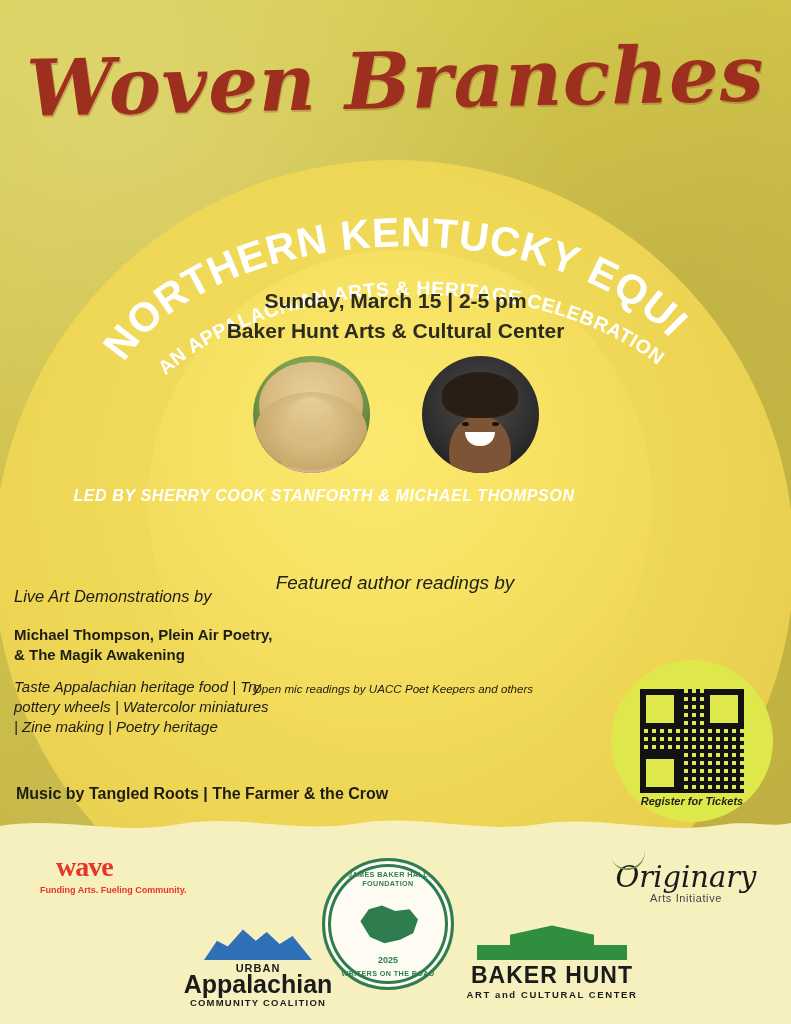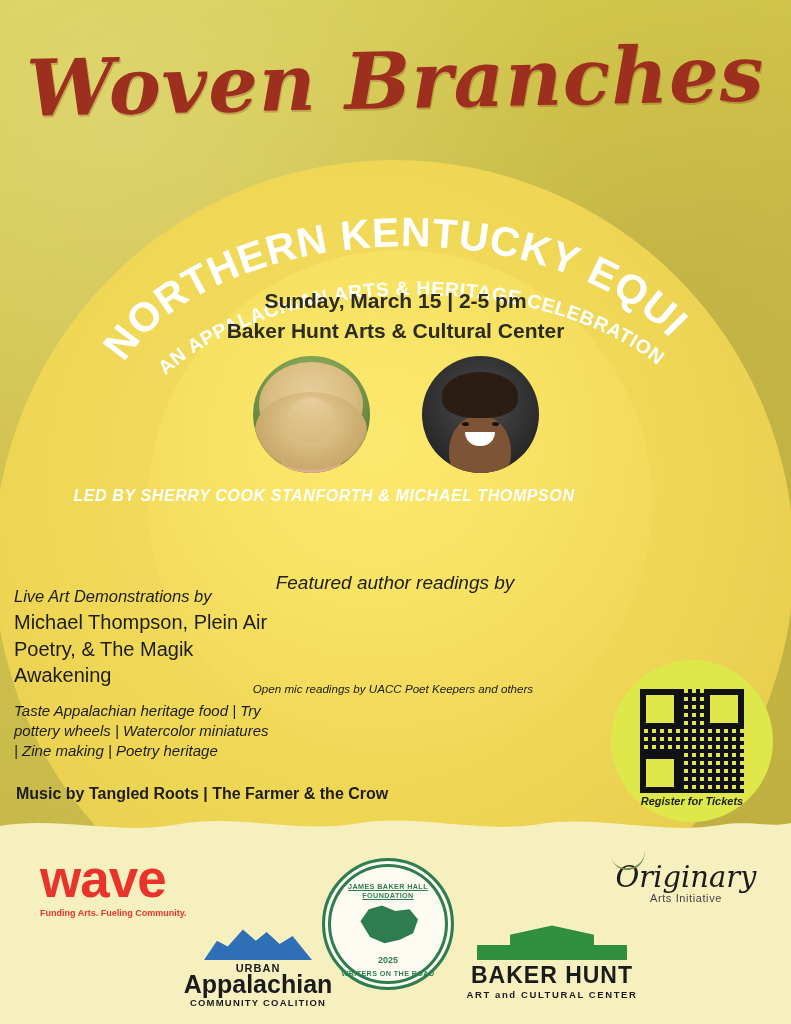--- a/index.html
+++ b/index.html
@@ -203,23 +203,23 @@
     top: 586px;
     width: 260px;
     color: #1d1d16;
   }
   .left-col .l1 {
     font-size: 16.5px;
     font-style: italic;
     line-height: 1.3;
   }
   .left-col .l2 {
-    margin-top: 2px;
-    font-size: 20px;
-    font-weight: normal;
+    margin-top: 18px;
+    font-size: 15px;
+    font-weight: bold;
     line-height: 1.32;
   }
   .left-col .l3 {
     margin-top: 12px;
     font-size: 15px;
     font-style: italic;
     line-height: 1.34;
   }
   .music {
     position: absolute;
@@ -302,27 +302,28 @@
   }
   .aw-arts {
     font-family: "DejaVu Sans", sans-serif;
     font-weight: bold;
     font-size: 40px;
     color: #e8342a;
     line-height: 0.95;
     letter-spacing: -1px;
   }
   .aw-wave {
-    font-family: Liberation Sans, sans-serif;
-    font-weight: bold;
-    font-size: 53px;
+    font-family: Liberation Serif, serif;
+    font-weight: bold;
+    font-size: 28px;
     color: #e8342a;
     line-height: 0.95;
     letter-spacing: -1px;
     margin-top: -2px;
+    margin-left: 16px;
   }
   .aw-tag {
     margin-top: 4px;
     font-size: 9px;
     font-weight: bold;
     color: #e8342a;
   }
   .uacc {
     position: absolute; left: 178px; top: 88px; width: 160px; text-align: center;
   }
@@ -349,21 +350,21 @@
     clip-path: polygon(4% 44%, 18% 18%, 40% 10%, 62% 22%, 86% 18%, 100% 40%, 92% 70%, 70% 84%, 44% 92%, 20% 78%);
   }
   .jbh-year {
     position: absolute; left: 0; bottom: 22px; width: 100%;
     text-align: center; font-size: 9px; font-weight: bold; color: #2f7d4f;
   }
   .jbh-top, .jbh-bot {
     position: absolute; left: 0; width: 100%; text-align: center;
     font-size: 7.2px; font-weight: bold; color: #2f7d4f; letter-spacing: 0.4px;
   }
-  .jbh-top { top: 21px; text-decoration: underline; }
+  .jbh-top { top: 9px; }
   .jbh-bot { bottom: 9px; margin-top: 48px; }
 
   .bakerhunt {
     position: absolute; left: 462px; top: 92px; width: 180px; text-align: center;
   }
   .bh-roof {
     width: 150px; height: 36px; margin: 0 auto;
     background: #2f8f3e;
     clip-path: polygon(0% 100%, 0% 58%, 22% 58%, 22% 30%, 50% 4%, 78% 30%, 78% 58%, 100% 58%, 100% 100%);
   }

